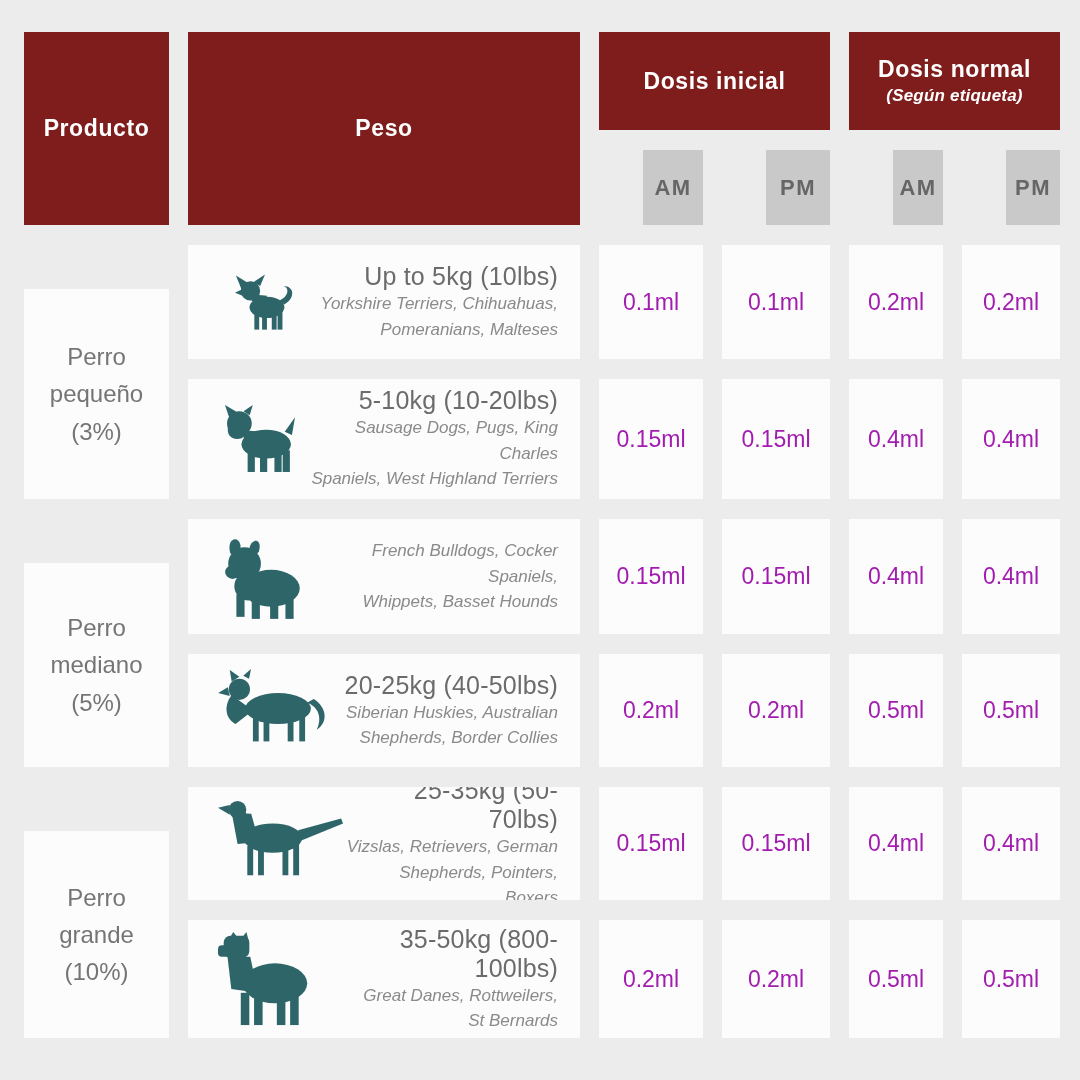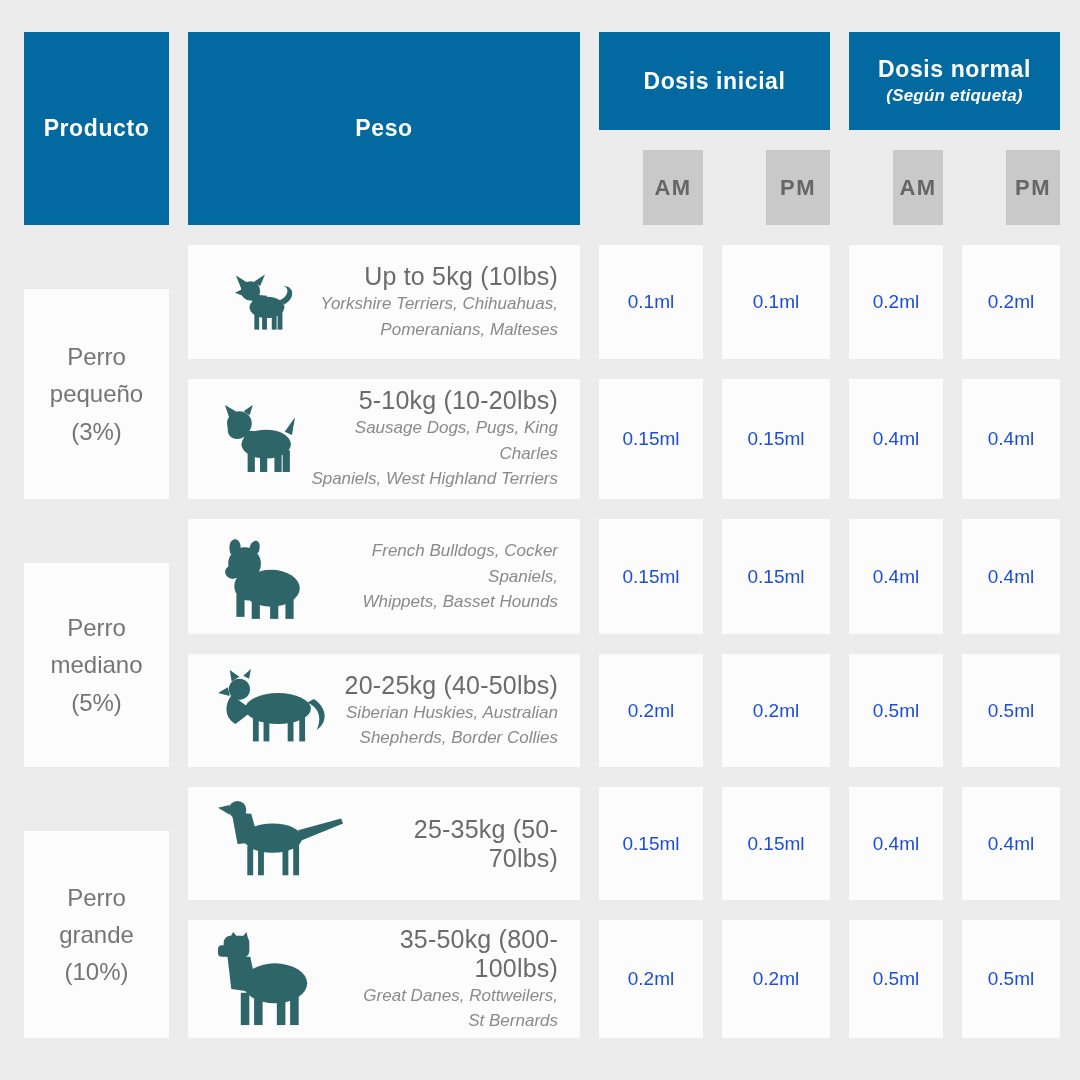--- a/index.html
+++ b/index.html
@@ -15,21 +15,21 @@
   }
   .grid{
     display:grid;
     grid-template-columns:145px 392px 104px 108px 94px 98px;
     grid-template-rows:98px 75px 114px 120px 115px 113px 113px 118px;
     column-gap:19px;
     row-gap:20px;
   }
   .cell{box-sizing:border-box;}
   .th{
-    background:#0369a1;color:#ffffff;
+    background:#7f1d1d;color:#ffffff;
     display:flex;flex-direction:column;align-items:center;justify-content:center;
     font-weight:bold;font-size:23px;letter-spacing:0.6px;text-align:center;
   }
   .th .sub{
     font-weight:600;font-style:italic;font-size:17px;letter-spacing:0.2px;margin-top:3px;
   }
   .subhead{
     background:#c9c9c9;color:#666666;
     display:flex;align-items:center;justify-content:center;
     font-weight:bold;font-size:22px;letter-spacing:1.5px;margin-left:44px;
@@ -45,21 +45,21 @@
   }
   .weight .iconbox{flex:0 0 auto;display:flex;align-items:center;justify-content:center;}
   .weight .textbox{flex:1 1 auto;text-align:right;min-width:0;}
   .wtitle{color:#6b6b6b;font-size:25px;letter-spacing:0.2px;}
   .breeds{
     color:#8a8a8a;font-size:17px;font-style:italic;line-height:1.5;
     white-space:pre-line;
   }
   .dose{
     display:flex;align-items:center;justify-content:center;
-    color:#1d4ed8;font-size:19px;
+    color:#a21caf;font-size:23px;
   }
   .dog{fill:#2e6569;}
   .m-chi{margin-left:16px;}
 </style>
 </head>
 <body>
 
 <div class="canvas">
   <div class="grid">
 
@@ -208,20 +208,22 @@
           <ellipse cx="56" cy="42" rx="30" ry="15"></ellipse>
           <path d="M82 34 L126 22 L128 27 L84 45 Z"></path>
           <rect x="30" y="50" width="6" height="30"></rect>
             <rect x="41" y="54" width="6" height="26"></rect>
           <rect x="66" y="54" width="6" height="26"></rect>
             <rect x="77" y="48" width="6" height="32"></rect>
         </svg>
       </span>
       <span class="textbox">
         <div class="wtitle">25-35kg (50-70lbs)</div>
+        <div class="breeds">Vizslas, Retrievers, German
+Shepherds, Pointers, Boxers</div>
       </span>
     </div>
     <div class="cell white dose" style="grid-area:7/3">0.15ml</div>
     <div class="cell white dose" style="grid-area:7/4">0.15ml</div>
     <div class="cell white dose" style="grid-area:7/5">0.4ml</div>
     <div class="cell white dose" style="grid-area:7/6">0.4ml</div>
 
     <div class="cell white weight" style="grid-area:8/2">
       <span class="iconbox">
         <svg width="112" height="95" viewBox="0 0 118 100" class="dog" aria-hidden="true">

